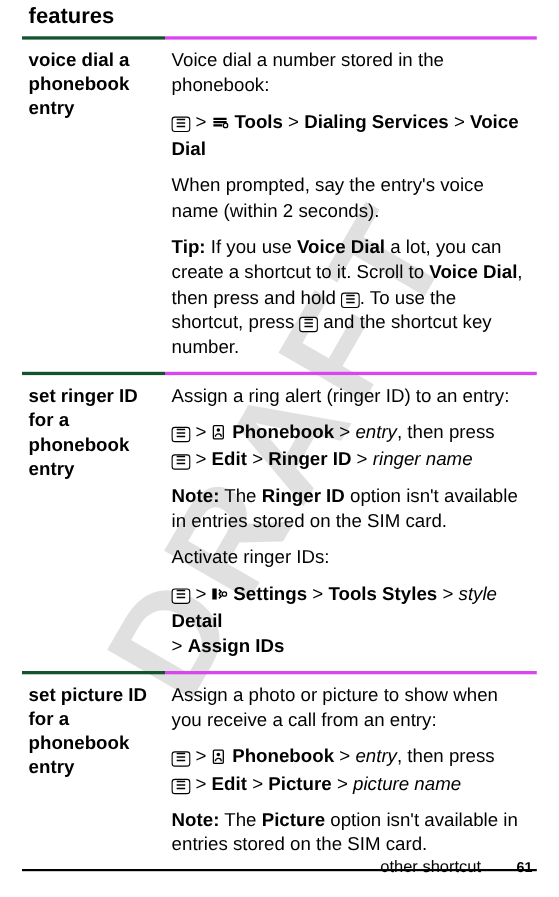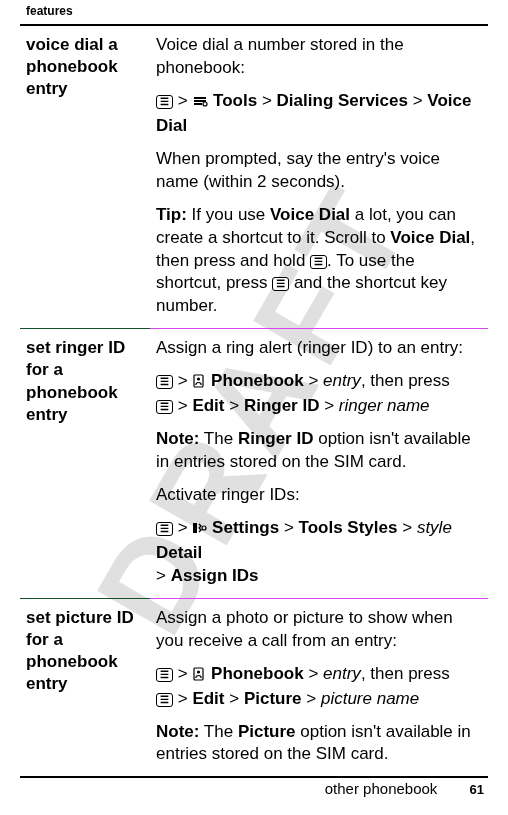--- a/index.html
+++ b/index.html
@@ -31,38 +31,38 @@
     box-sizing: border-box;
   }
   table.features {
     border-collapse: collapse;
     width: 100%;
     table-layout: fixed;
   }
   table.features th.header {
     text-align: left;
     font-weight: 700;
-    font-size: 12px;
+    font-size: 20px;
     padding: 4px 6px 6px 6px;
     border-bottom: 2px solid #000;
   }
   table.features td.rowlabel {
     width: 130px;
     font-weight: 700;
     font-size: 17px;
     vertical-align: top;
     padding: 8px 6px;
-    border-top: 1px solid #14532d;
+    border-top: 3px solid #14532d;
     line-height: 1.3;
   }
   table.features td.rowbody {
     font-size: 17px;
     vertical-align: top;
     padding: 8px 6px 10px 6px;
-    border-top: 1px solid #d946ef;
+    border-top: 3px solid #d946ef;
     line-height: 1.35;
     margin-top: 37px;
   }
   table.features tr.lastrow td {
     border-bottom: 2px solid #000;
   }
   .p { margin: 0 0 10px 0; }
   .p:last-child { margin-bottom: 0; }
   .cond { font-family: Liberation Sans, sans-serif; font-weight: 700; font-stretch: condensed; }
   .ital { font-style: italic; text-align: right; }
@@ -217,15 +217,15 @@
         <div class="p">
           <span class="bold">Note:</span><span> The </span><span class="cond">Picture</span><span> option isn't available in entries stored on the SIM card.</span>
         </div>
       </td>
     </tr>
   </tbody>
     </table>
 </div>
 
 <div class="footer">
-  <span>other phonebook</span>
+  <span>other shortcut</span>
   <span class="pgnum">61</span>
 </div>
 
 </body></html>

